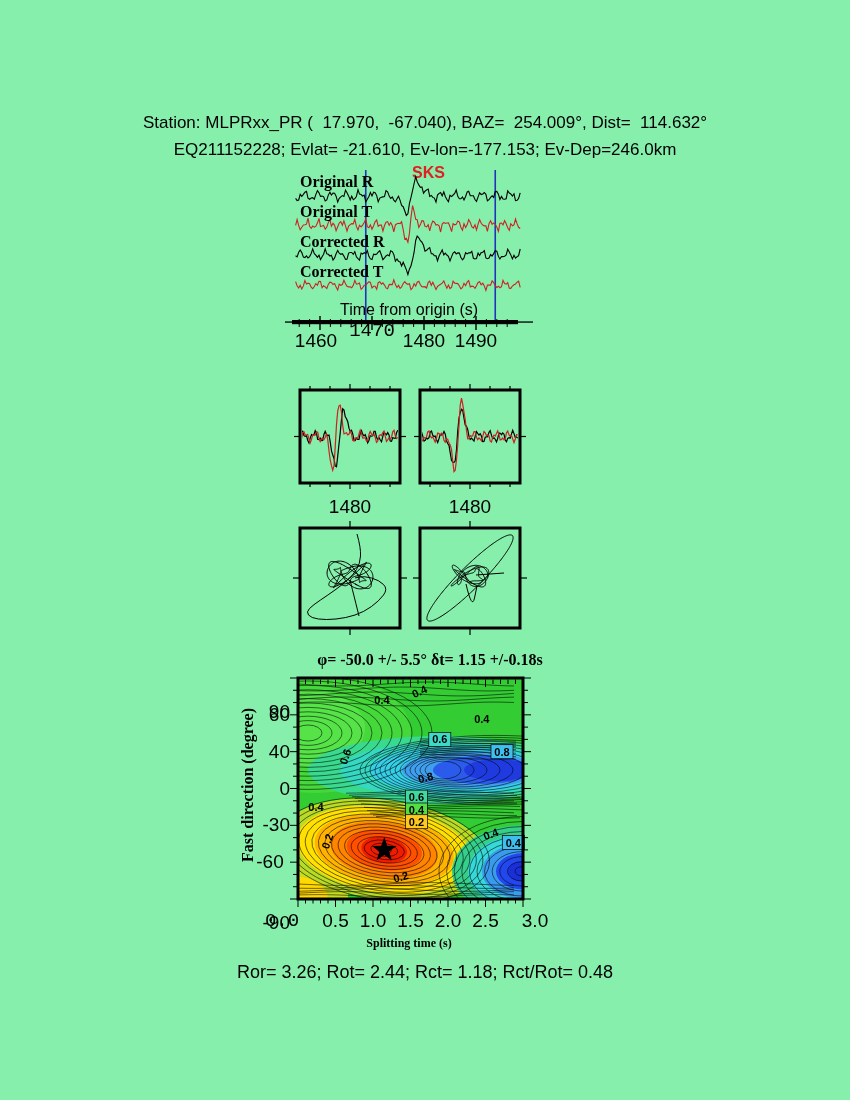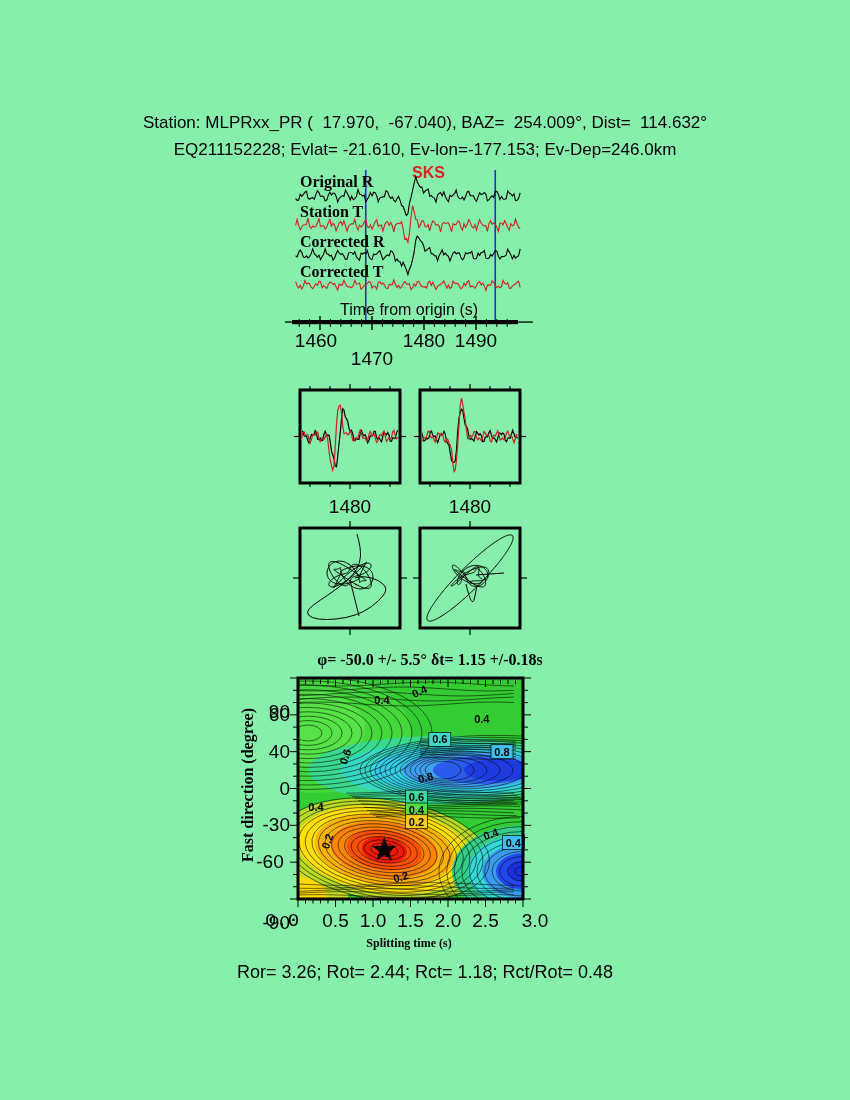--- a/index.html
+++ b/index.html
@@ -396,27 +396,27 @@
         <line x1="-5" y1="24.555555555555557" x2="0" y2="24.555555555555557" stroke="#000" stroke-width="1"></line>
         <line x1="225" y1="24.555555555555557" x2="230" y2="24.555555555555557" stroke="#000" stroke-width="1"></line>
         <line x1="-5" y1="12.277777777777779" x2="0" y2="12.277777777777779" stroke="#000" stroke-width="1"></line>
         <line x1="225" y1="12.277777777777779" x2="230" y2="12.277777777777779" stroke="#000" stroke-width="1"></line>
         <line x1="-8" y1="0" x2="0" y2="0" stroke="#000" stroke-width="1"></line>
         <line x1="225" y1="0" x2="233" y2="0" stroke="#000" stroke-width="1"></line>
       </g>
     </svg>
 
   <div class="t serifb" style="left:300px;top:173px;font-size:16px;">Original R</div>
-  <div class="t serifb" style="left:300px;top:203px;font-size:16px;">Station T</div>
+  <div class="t serifb" style="left:300px;top:203px;font-size:16px;">Original T</div>
   <div class="t serifb" style="left:300px;top:233px;font-size:16px;">Corrected R</div>
   <div class="t serifb" style="left:300px;top:263px;font-size:16px;">Corrected T</div>
 
   <div class="t sans" style="left:340px;top:301px;font-size:16px;">Time from origin (s)</div>
   <span class="ticklab sans" style="left:316px;top:330px;">1460</span>
-  <span class="ticklab sans" style="left:372px;top:348px;">1470</span>
+  <span class="ticklab sans" style="left:372px;top:320px;font-family:Liberation Mono, monospace;">1470</span>
   <span class="ticklab sans" style="left:424px;top:330px;">1480</span>
   <span class="ticklab sans" style="left:476px;top:330px;">1490</span>
 
   <span class="ticklab sans" style="left:350px;top:496px;">1480</span>
   <span class="ticklab sans" style="left:470px;top:496px;">1480</span>
 
   <div class="t ctr serifb" style="top:651px;font-size:16px;left:10px;right:0;">φ= -50.0 +/- 5.5° δt= 1.15 +/-0.18s</div>
   <div class="t serifb" style="left:148px;top:776px;width:200px;text-align:center;font-size:16px;transform:rotate(-90deg);">Fast direction (degree)</div>
   <div class="t ctr serifb" style="top:936px;font-size:12px;left:0;right:42px;margin-left:10px;">Splitting time (s)</div>
 

